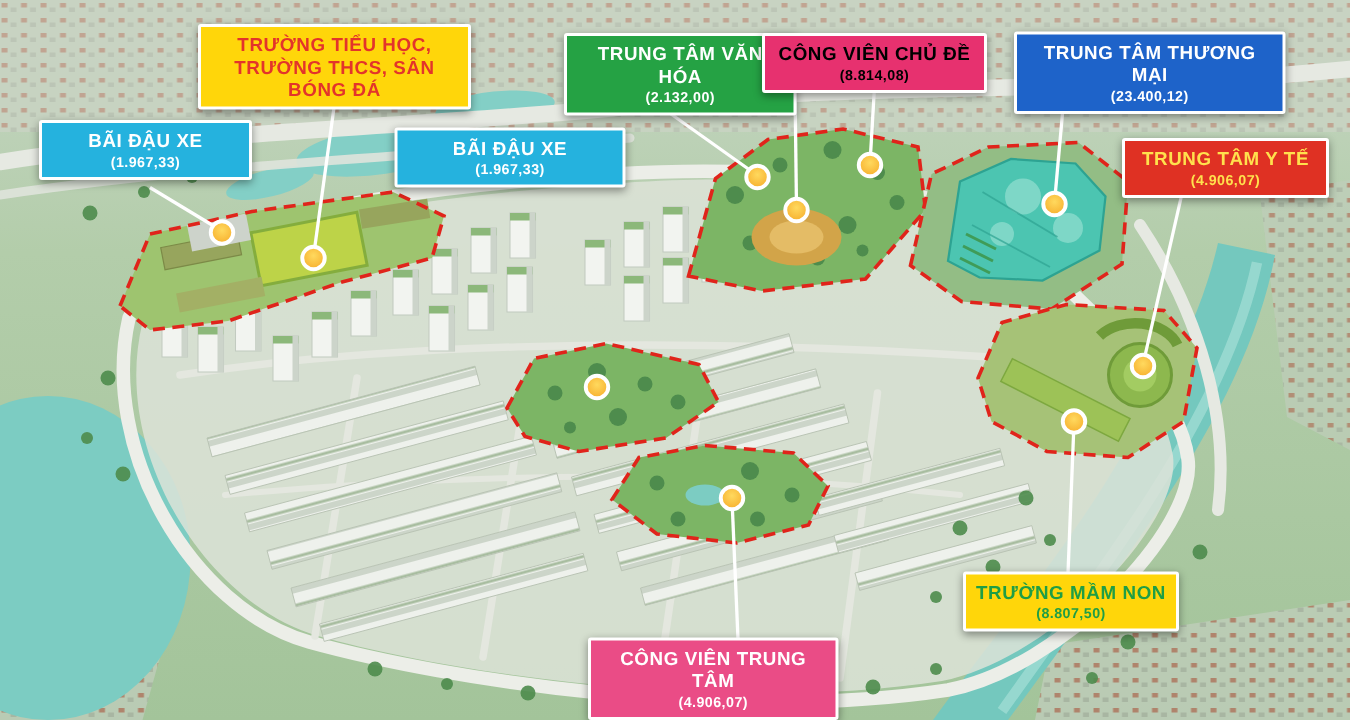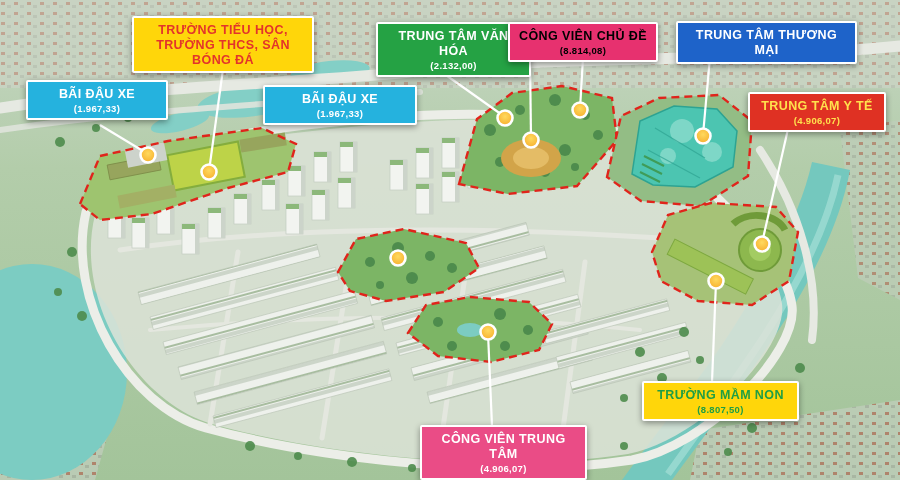--- a/index.html
+++ b/index.html
@@ -350,30 +350,31 @@
     <div class="lb-area">(2.132,00)</div>
   </div>
 
   <div class="label-box" style="left: 508px; top: 22px; width: 150px; background: rgb(231, 49, 111); color: #000000;">
     <div class="lb-title">CÔNG VIÊN CHỦ ĐỀ</div>
     <div class="lb-area">(8.814,08)</div>
   </div>
 
   <div class="label-box" style="left: 676px; top: 21px; width: 181px; background: rgb(30, 99, 201); color: rgb(255, 255, 255); text-align: center;">
     <div class="lb-title">TRUNG TÂM THƯƠNG MẠI</div>
+    <div class="lb-area">(23.400,12)</div>
   </div>
 
   <div class="label-box" style="left: 748px; top: 92px; width: 138px; background: rgb(223, 49, 35); color: rgb(255, 225, 77);">
     <div class="lb-title">TRUNG TÂM Y TẾ</div>
     <div class="lb-area">(4.906,07)</div>
   </div>
 
-  <div class="label-box" style="left: 642px; top: 381px; width: 157px; background: rgb(255, 214, 10); color: rgb(31, 158, 69);">
+  <div class="label-box" style="left: 642px; top: 381px; width: 144px; background: rgb(255, 214, 10); color: rgb(31, 158, 69);">
     <div class="lb-title">TRƯỜNG MẦM NON</div>
     <div class="lb-area">(8.807,50)</div>
   </div>
 
-  <div class="label-box" style="left: 420px; top: 425px; width: 167px; background: rgb(234, 76, 134); color: rgb(255, 255, 255);">
+  <div class="label-box" style="left: 392px; top: 425px; width: 167px; background: rgb(234, 76, 134); color: rgb(255, 255, 255);">
     <div class="lb-title">CÔNG VIÊN TRUNG TÂM</div>
     <div class="lb-area">(4.906,07)</div>
   </div>
 
 </div>
 
 </body></html>

